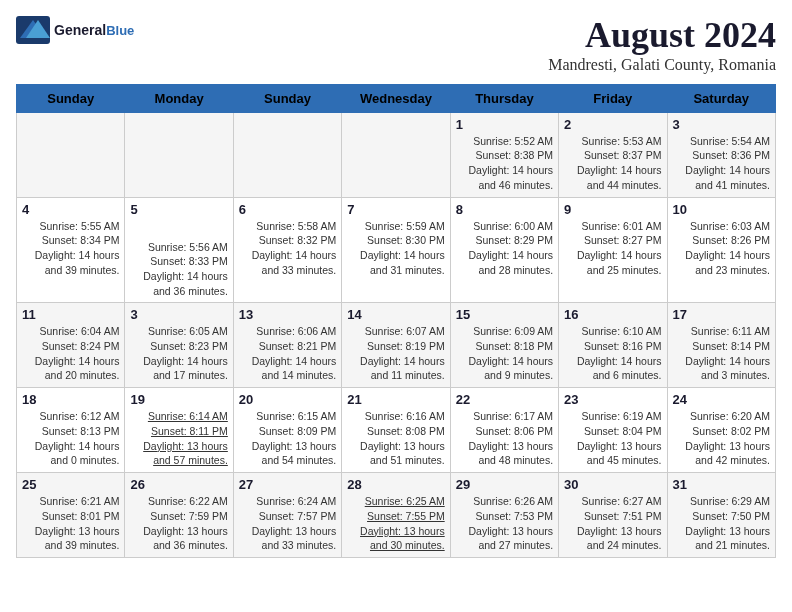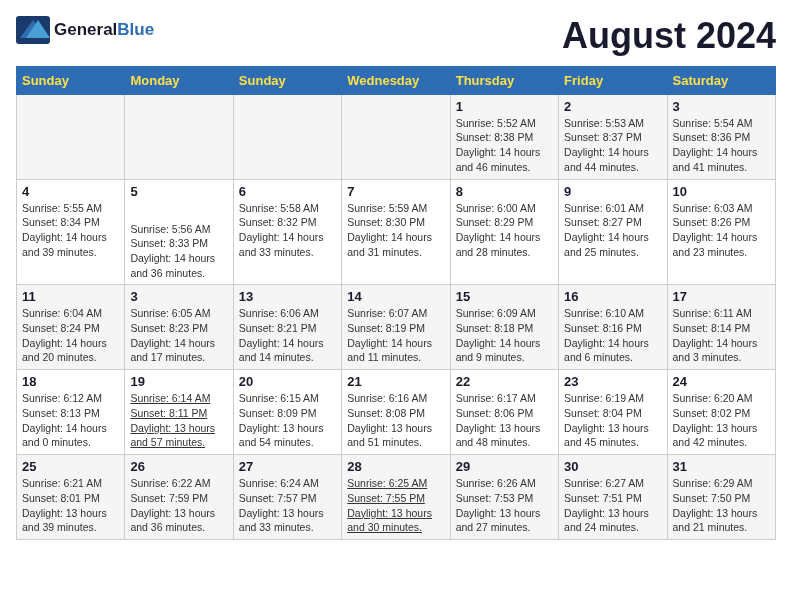--- a/index.html
+++ b/index.html
@@ -21,41 +21,42 @@
       flex-direction: column;
       align-items: flex-start;
     }
     .logo-row {
       display: flex;
       align-items: center;
       gap: 4px;
     }
     .title-area {
       text-align: right;
+      font-family: Liberation Serif, serif;
     }
     .title-area h1 {
       font-size: 36px;
       font-weight: bold;
       color: #1a1a2e;
       line-height: 1.1;
     }
     .title-area h2 {
       font-size: 16px;
       font-weight: normal;
       color: #333;
     }
     table {
       width: 100%;
       border-collapse: collapse;
       font-size: 11px;
     }
     thead tr th {
       background-color: #2e6db4;
-      color: #fde047;
-      text-align: left;
+      color: #000000;
+      text-align: center;
       padding: 6px 5px;
       font-size: 13px;
       font-weight: bold;
       border: 1px solid #2e6db4;
     }
     tbody tr td {
       border: 1px solid #ccc;
       vertical-align: top;
       padding: 4px 5px;
       width: calc(100% / 7);
@@ -71,43 +72,45 @@
       font-weight: bold;
       font-size: 13px;
       color: #1a1a2e;
       display: block;
       margin-bottom: 2px;
     }
     .day-info {
       color: #333;
       font-size: 10.5px;
       line-height: 1.4;
+      text-align: right;
     }
     .empty-cell {
       background-color: #f5f5f5;
     }
   </style>
 </head>
 <body>
 
 <div class="header-area">
   <div class="logo">
     <div class="logo-row">
       <svg width="34" height="28" viewBox="0 0 34 28">
         <rect x="0" y="0" width="34" height="28" rx="3" fill="#1a3a6b"></rect>
         <polygon points="17,4 30,22 4,22" fill="#2e6db4"></polygon>
         <polygon points="22,4 34,22 10,22" fill="#4a9fd4"></polygon>
       </svg>
       <div>
-        <span style="font-size:17px;font-weight:bold;color:#1a1a2e;">General</span><span style="font-size:17px;font-weight:bold;color:#2e6db4;">Blue</span>
+        <span style="font-size:14px;font-weight:bold;color:#1a1a2e;">General</span><span style="font-size:13px;font-weight:bold;color:#2e6db4;">Blue</span>
       </div>
     </div>
   </div>
   <div class="title-area">
     <h1>August 2024</h1>
+    <h2>Mandresti, Galati County, Romania</h2>
   </div>
 </div>
 
 <table>
   <thead>
     <tr>
     <th>Sunday</th>
         <th>Monday</th>
         <th>Sunday</th>
         <th>Wednesday</th>

